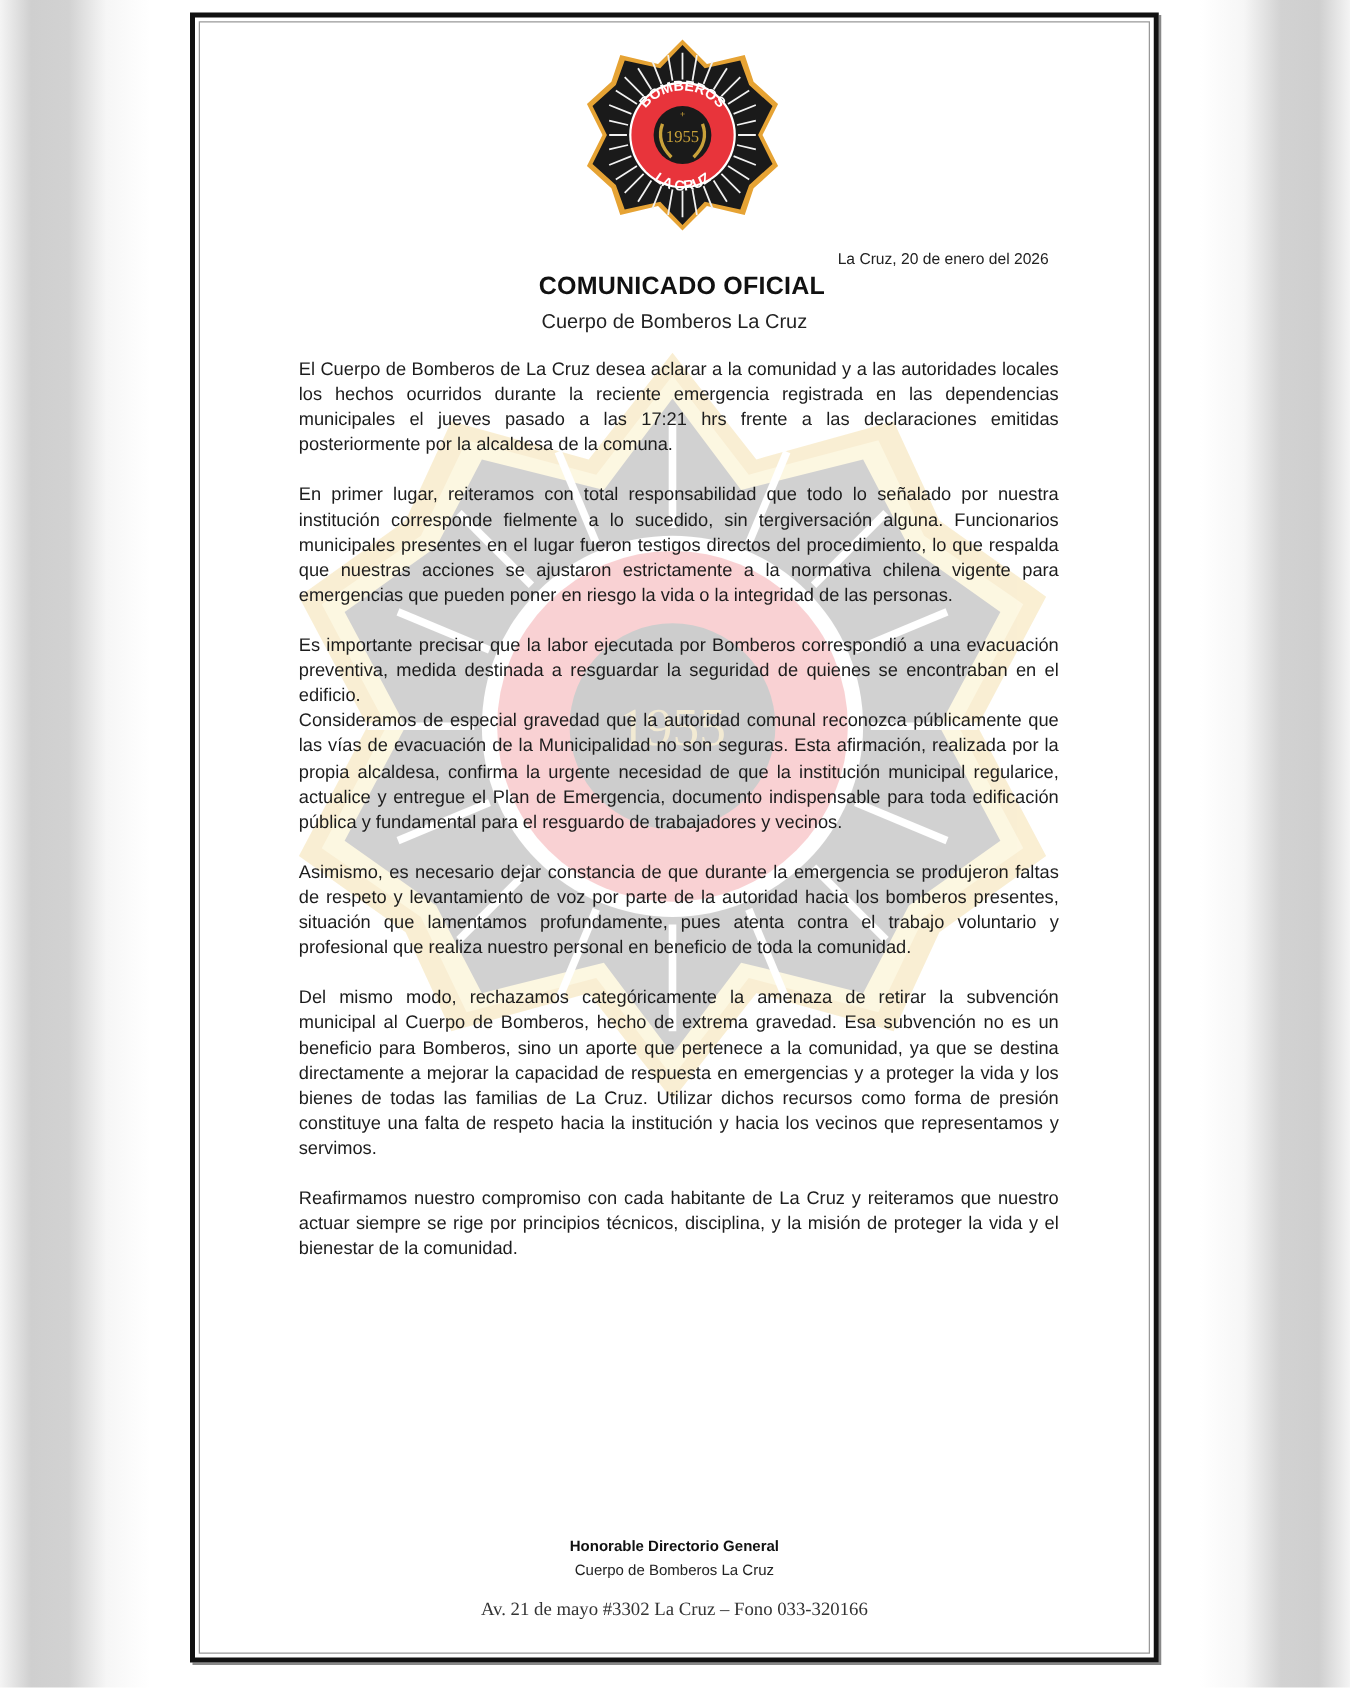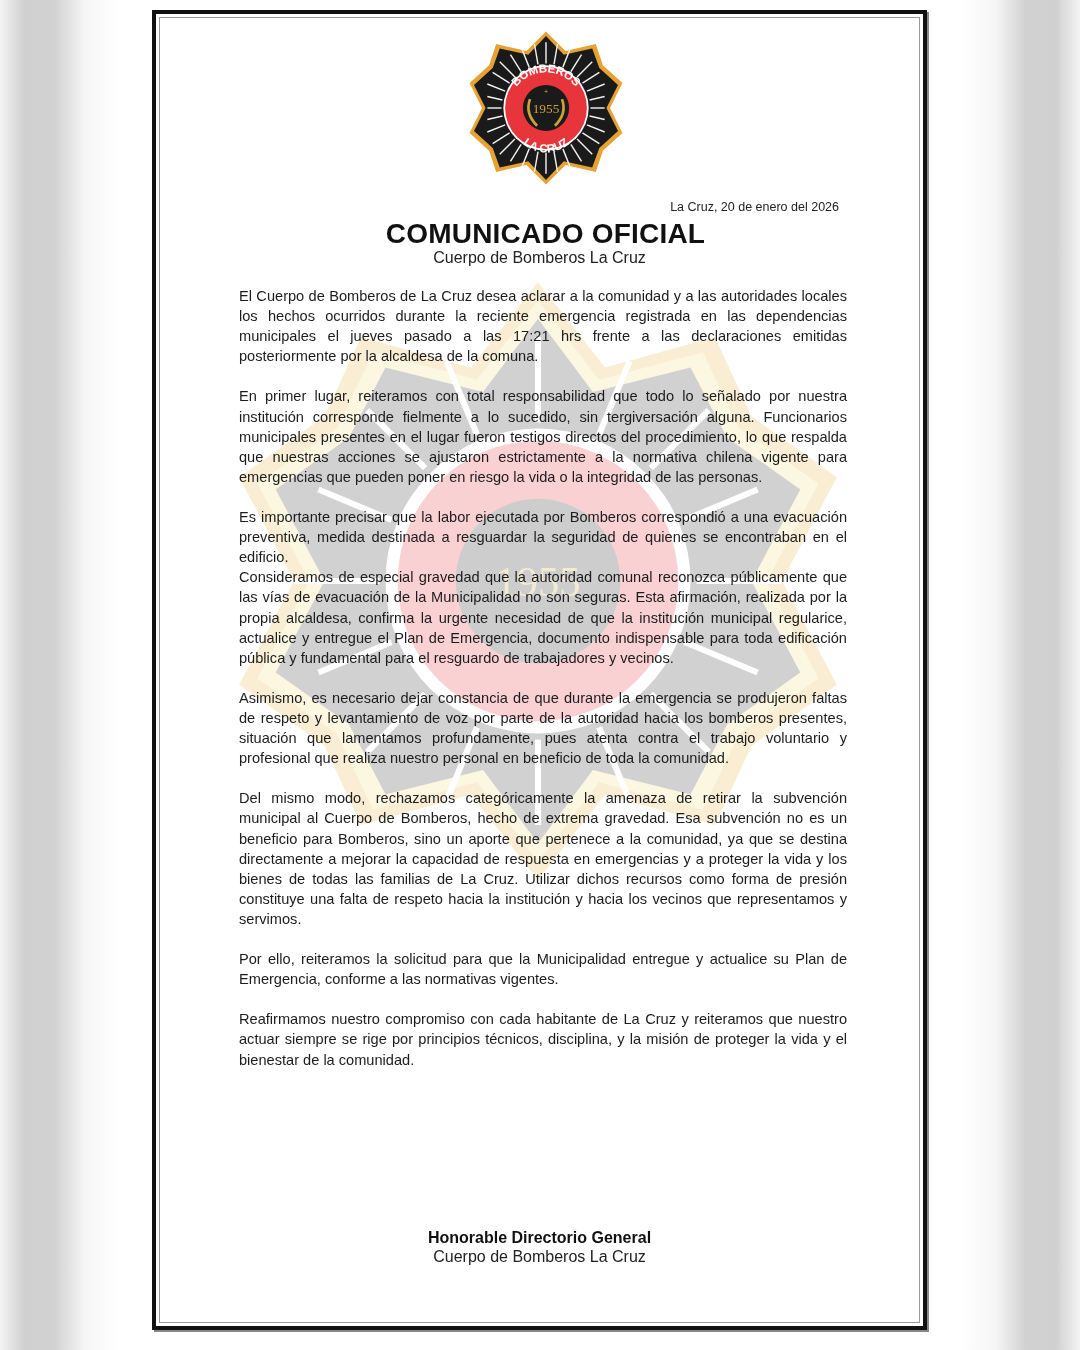--- a/index.html
+++ b/index.html
@@ -42,21 +42,21 @@
       position: absolute;
       right: 80px; top: 182px;
       font-size: 12.5px;
       color: #222;
       text-align: right;
     }
     .title {
       position: absolute;
       left: 12px; right: 0; top: 200px;
       text-align: center;
-      font-size: 28px;
+      font-size: 20px;
       font-weight: bold;
       color: #111;
       letter-spacing: 0.2px;
     }
     .subtitle {
       position: absolute;
       left: 0; right: 0; top: 231px;
       text-align: center;
       font-size: 16px;
       color: #222;
@@ -69,21 +69,21 @@
       line-height: 20.1px;
       text-align: justify;
       color: #1c1c1c;
     }
     .body-text p { margin-bottom: 20.1px; }
     .body-text p.tight { margin-bottom: 0; }
     .signature {
       position: absolute;
       left: 0; right: 0; top: 1210px;
       text-align: center;
-      font-size: 16px;
+      font-size: 12px;
       line-height: 19px;
       color: #222;
     }
     .signature .bold { font-weight: bold; color: #111; }
     .address {
       position: absolute;
       left: 0; right: 0; top: 1262px;
       text-align: center;
       font-family: "Liberation Serif", serif;
       font-size: 15px;
@@ -188,24 +188,24 @@
     <div class="title">COMUNICADO OFICIAL</div>
     <div class="subtitle">Cuerpo de Bomberos La Cruz</div>
 
     <div class="body-text">
       <p>El Cuerpo de Bomberos de La Cruz desea aclarar a la comunidad y a las autoridades locales los hechos ocurridos durante la reciente emergencia registrada en las dependencias municipales el jueves pasado a las 17:21 hrs frente a las declaraciones emitidas posteriormente por la alcaldesa de la comuna.</p>
       <p>En primer lugar, reiteramos con total responsabilidad que todo lo señalado por nuestra institución corresponde fielmente a lo sucedido, sin tergiversación alguna. Funcionarios municipales presentes en el lugar fueron testigos directos del procedimiento, lo que respalda que nuestras acciones se ajustaron estrictamente a la normativa chilena vigente para emergencias que pueden poner en riesgo la vida o la integridad de las personas.</p>
       <p class="tight">Es importante precisar que la labor ejecutada por Bomberos correspondió a una evacuación preventiva, medida destinada a resguardar la seguridad de quienes se encontraban en el edificio.</p>
       <p>Consideramos de especial gravedad que la autoridad comunal reconozca públicamente que las vías de evacuación de la Municipalidad no son seguras. Esta afirmación, realizada por la propia alcaldesa, confirma la urgente necesidad de que la institución municipal regularice, actualice y entregue el Plan de Emergencia, documento indispensable para toda edificación pública y fundamental para el resguardo de trabajadores y vecinos.</p>
       <p>Asimismo, es necesario dejar constancia de que durante la emergencia se produjeron faltas de respeto y levantamiento de voz por parte de la autoridad hacia los bomberos presentes, situación que lamentamos profundamente, pues atenta contra el trabajo voluntario y profesional que realiza nuestro personal en beneficio de toda la comunidad.</p>
       <p>Del mismo modo, rechazamos categóricamente la amenaza de retirar la subvención municipal al Cuerpo de Bomberos, hecho de extrema gravedad. Esa subvención no es un beneficio para Bomberos, sino un aporte que pertenece a la comunidad, ya que se destina directamente a mejorar la capacidad de respuesta en emergencias y a proteger la vida y los bienes de todas las familias de La Cruz. Utilizar dichos recursos como forma de presión constituye una falta de respeto hacia la institución y hacia los vecinos que representamos y servimos.</p>
-      <p>Por ello, reiteramos la solicitud para que la Municipalidad entregue y actualice su Plan de Emergencia, conforme a las normativas vigentes.</p>
       <p>Reafirmamos nuestro compromiso con cada habitante de La Cruz y reiteramos que nuestro actuar siempre se rige por principios técnicos, disciplina, y la misión de proteger la vida y el  bienestar de la comunidad.</p>
     </div>
 
     <div class="signature">
       <div class="bold">Honorable Directorio General</div>
       <div>Cuerpo de Bomberos La Cruz</div>
     </div>
 
+    <div class="address">Av. 21 de mayo #3302 La Cruz – Fono 033-320166</div>
 
   </div>
 </div>
 
 </body></html>

